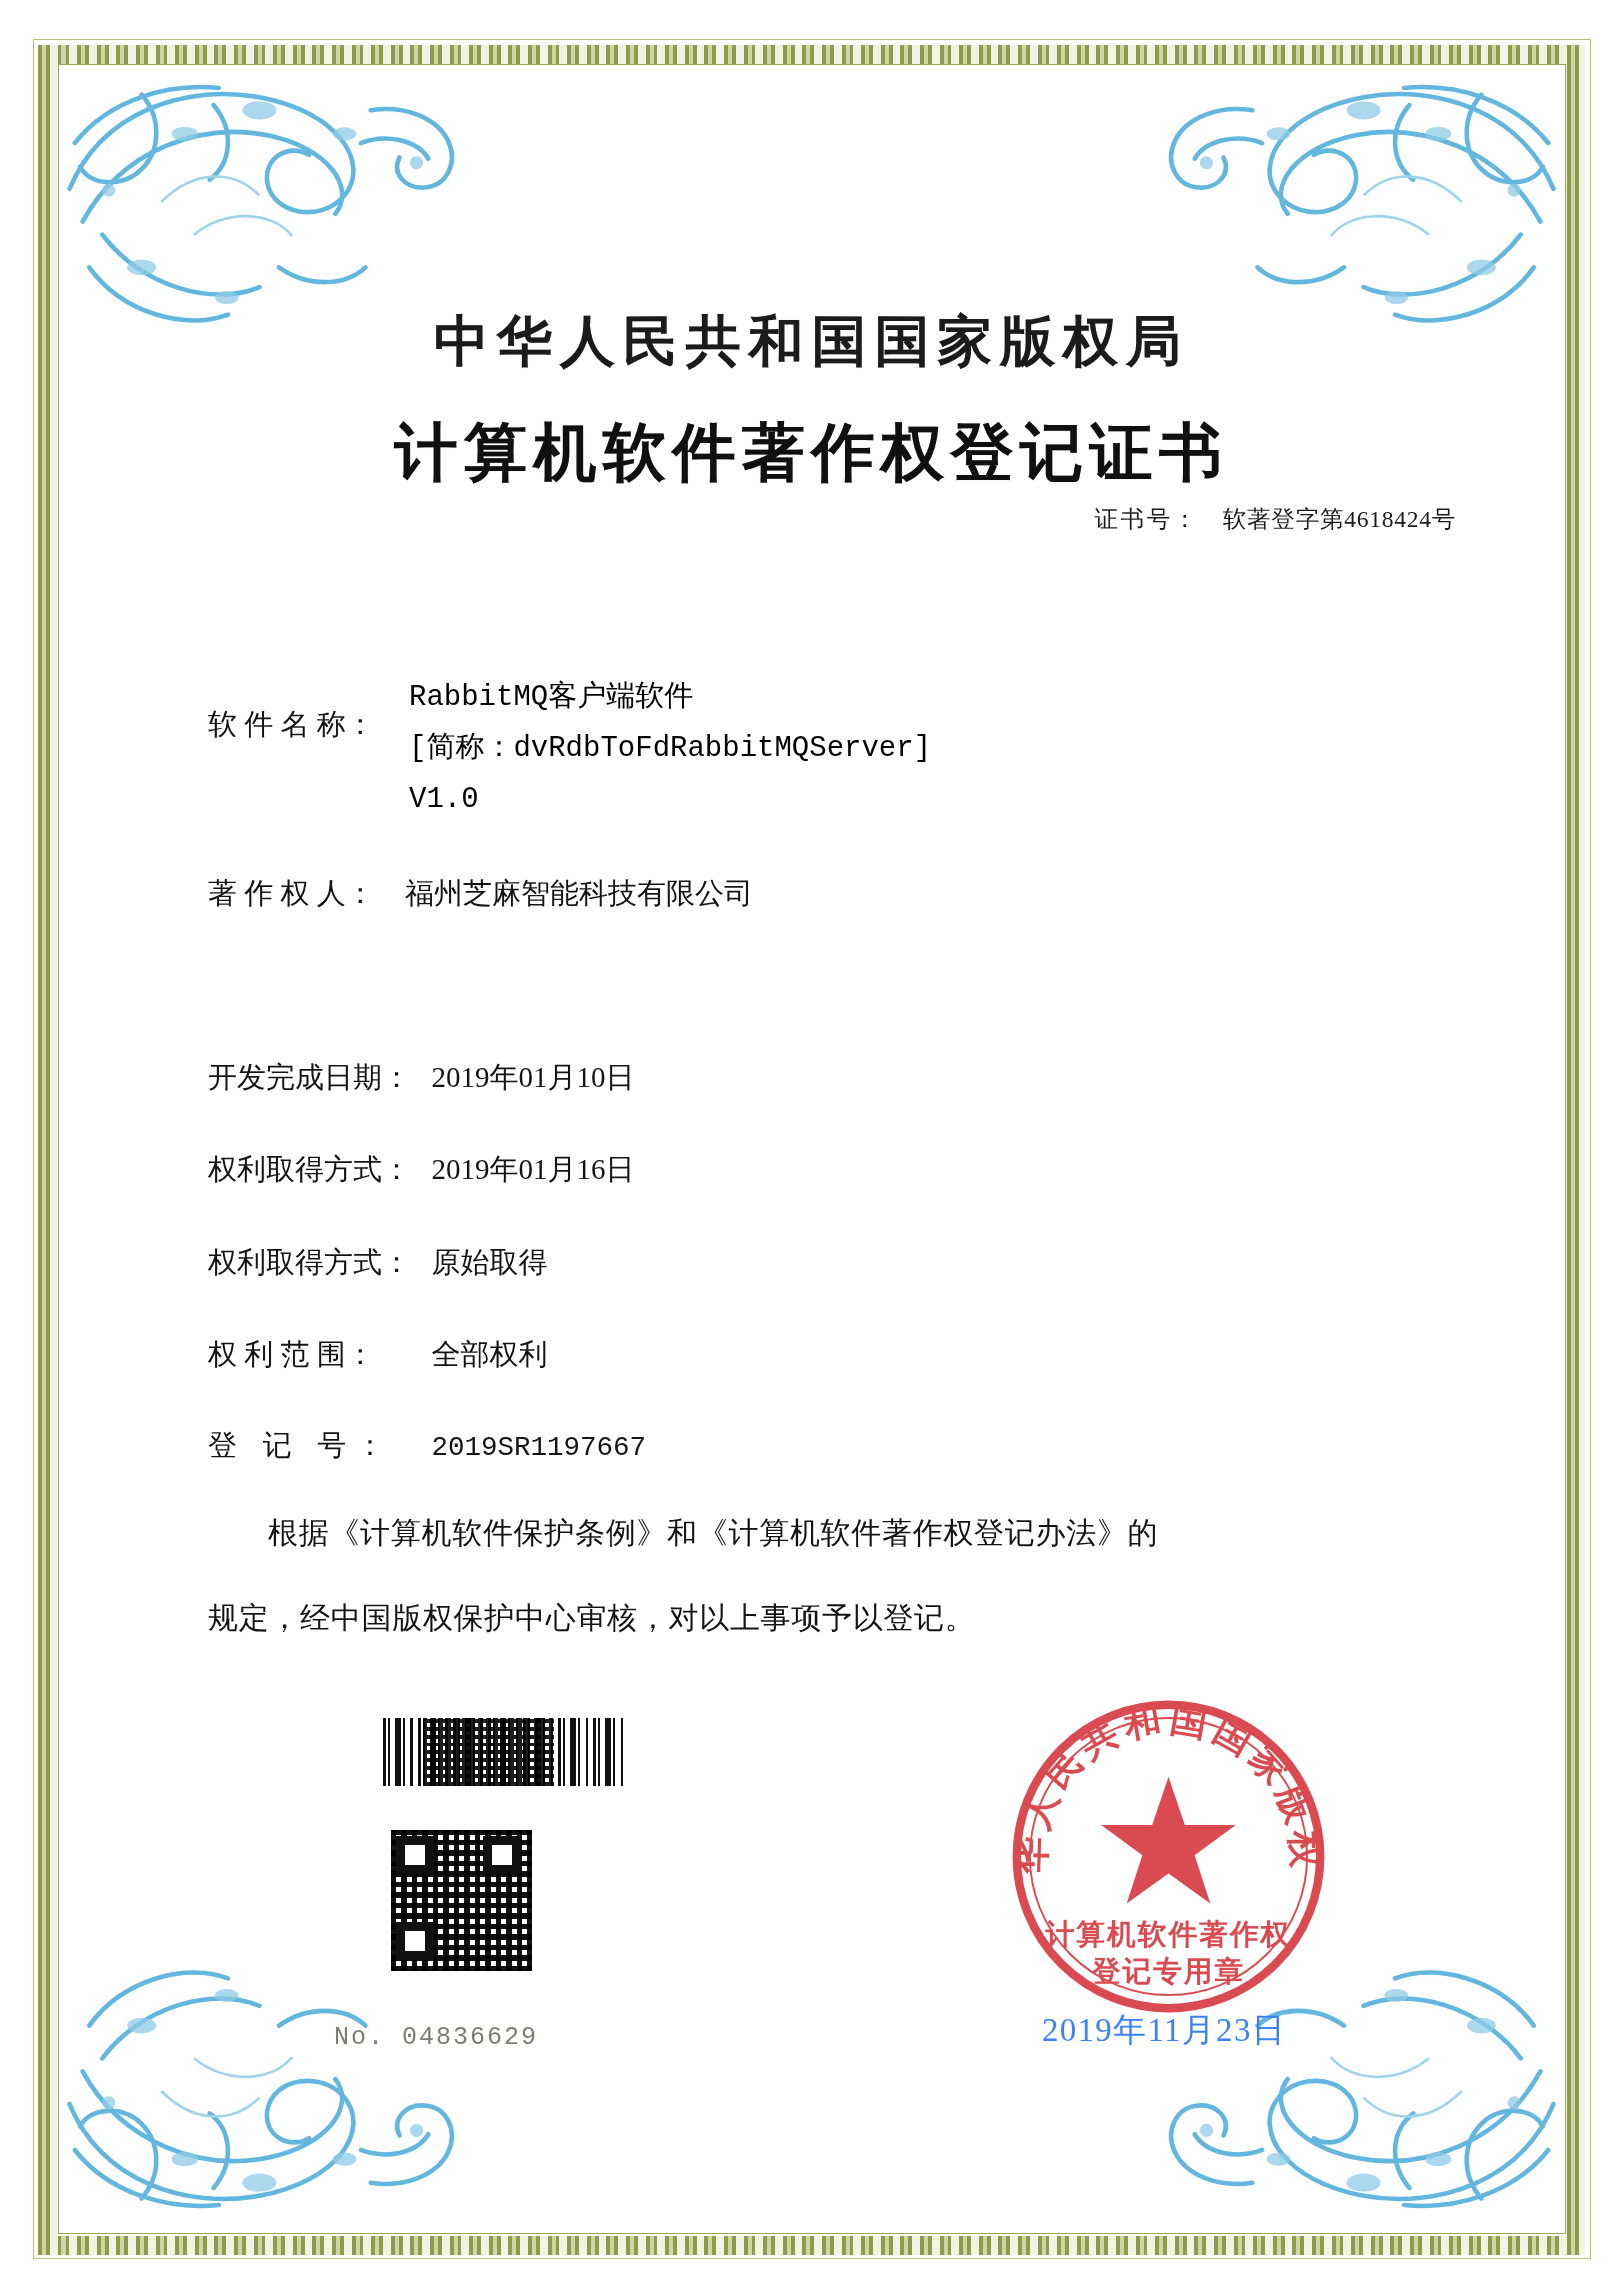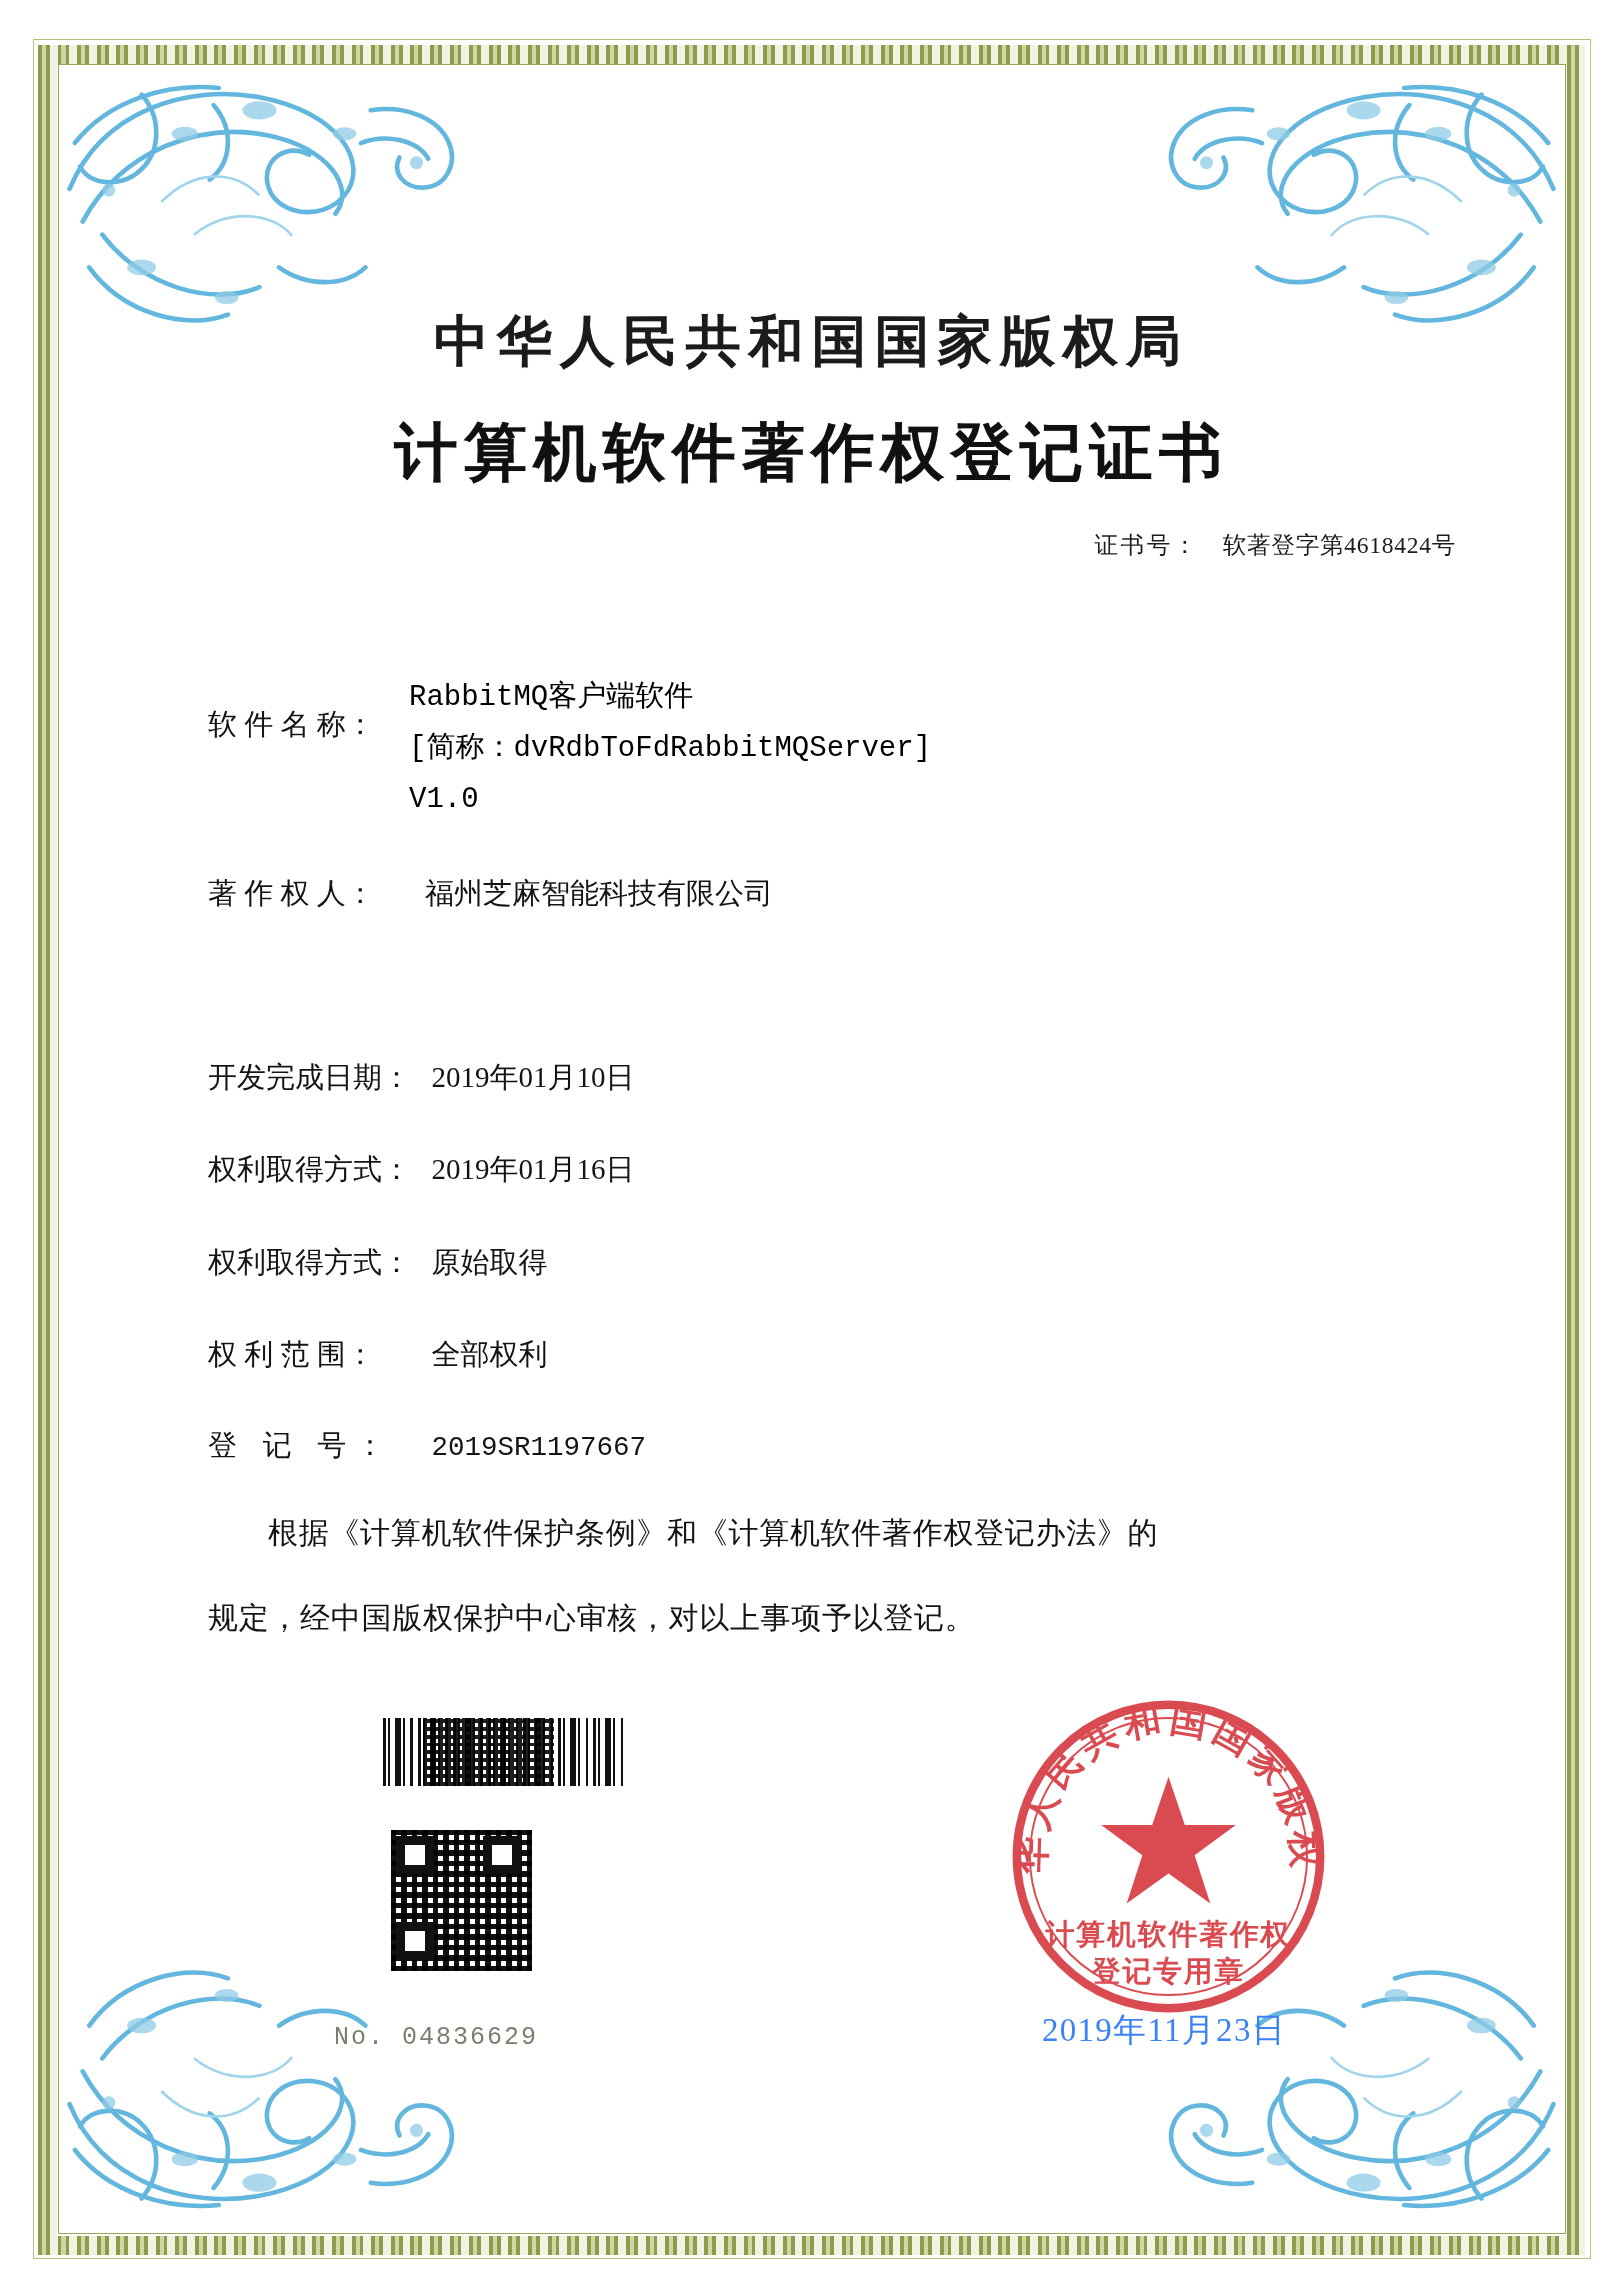--- a/index.html
+++ b/index.html
@@ -128,21 +128,21 @@
     font-size: 63px;
     letter-spacing: 6.5px;
     color: #101010;
     font-weight: 700;
     text-shadow: 0 0 0.7px rgba(0,0,0,.5);
   }
 
   .cert-no {
     position: absolute;
     right: 111px;
-    top: 466px;
+    top: 440px;
     font-size: 23.6px;
     color: #1c1c1c;
     letter-spacing: 0.7px;
     white-space: nowrap;
   }
   .cert-no .label { letter-spacing: 2.6px; }
   .cert-no .value { margin-left: 23.6px; }
 
   
   .field {
@@ -428,21 +428,21 @@
     <div class="field name-row">
       <span class="lbl lbl-w">软 件 名 称：</span>
     </div>
     <div class="name-lines mono">
       <div>RabbitMQ客户端软件</div>
       <div>[简称：dvRdbToFdRabbitMQServer]</div>
       <div>V1.0</div>
     </div>
 
     <div class="field owner-row">
-      <span class="lbl lbl-w">著 作 权 人：</span><span class="val cjk" style="margin-left:21px">福州芝麻智能科技有限公司</span>
+      <span class="lbl lbl-w">著 作 权 人：</span><span class="val cjk" style="margin-left:1px">福州芝麻智能科技有限公司</span>
     </div>
 
     <div class="field dev-row">
       <span class="lbl lbl-w">开发完成日期：</span><span class="val" style="margin-left:27.5px">2019年01月10日</span>
     </div>
 
     <div class="field pub-row">
       <span class="lbl lbl-w">权利取得方式：</span><span class="val" style="margin-left:27.5px">2019年01月16日</span>
     </div>
 

